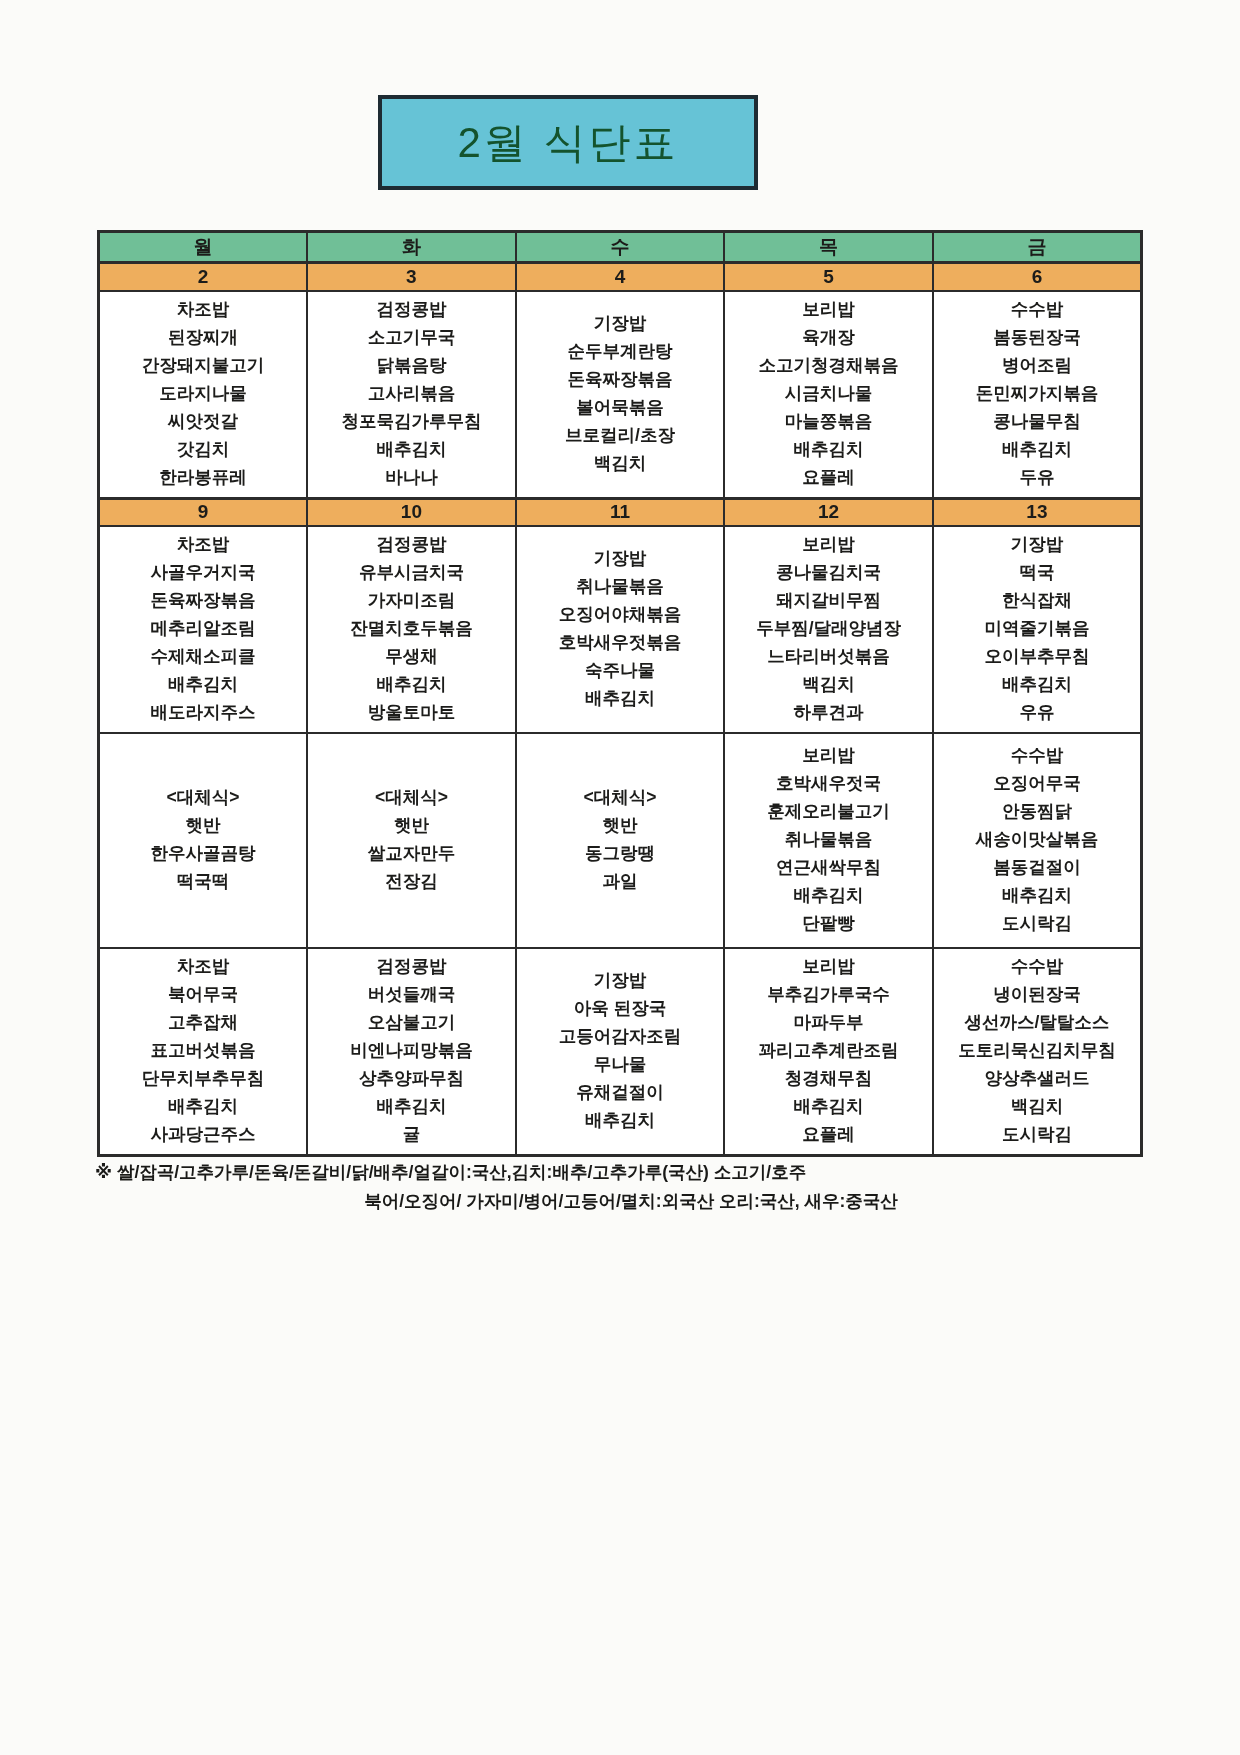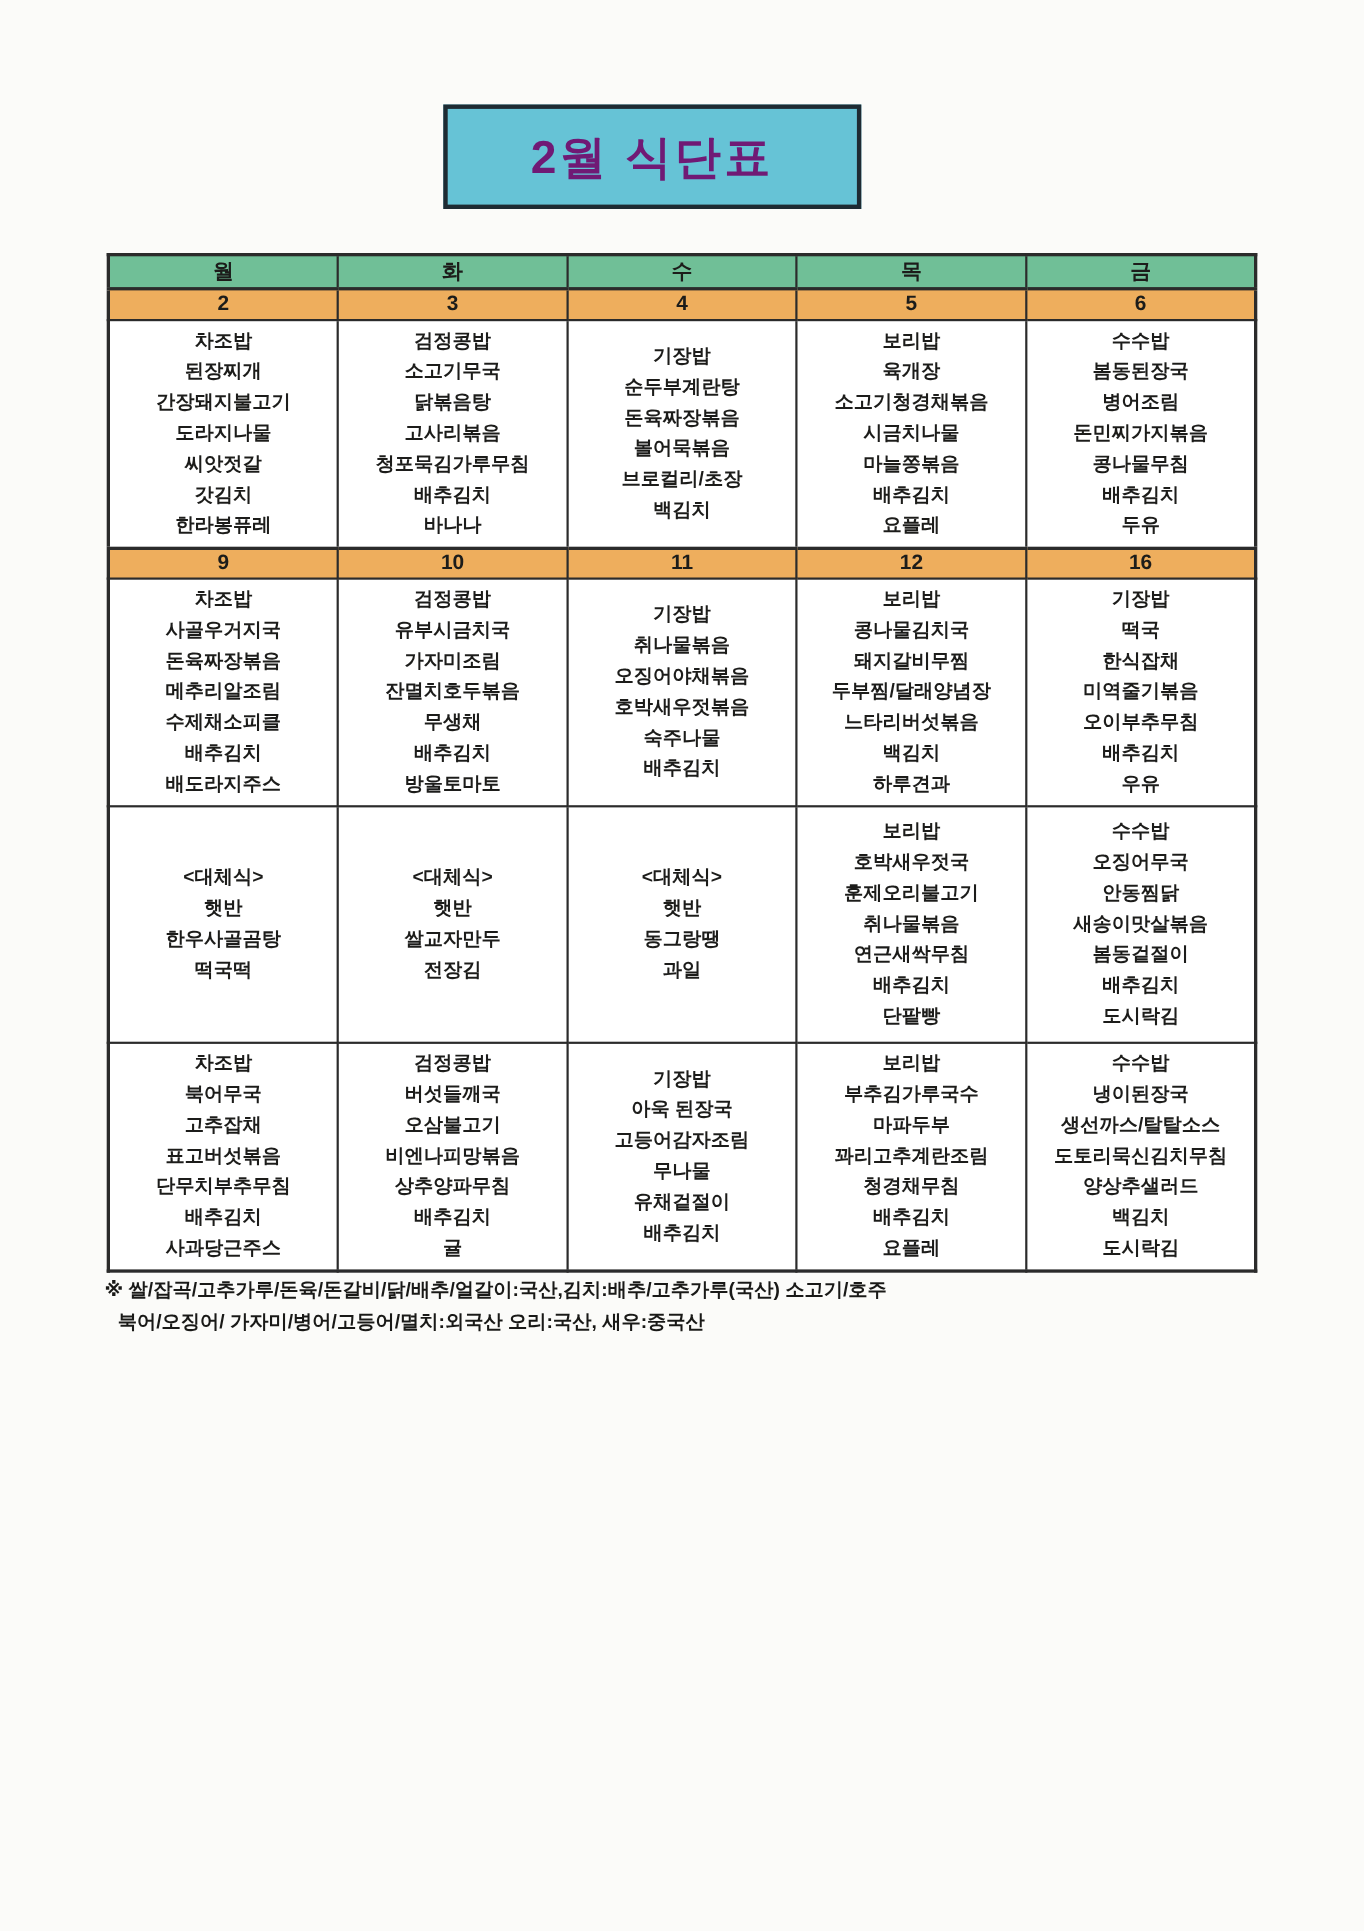--- a/index.html
+++ b/index.html
@@ -14,26 +14,26 @@
   *{box-sizing:border-box;}
   html,body{margin:0;padding:0;}
   body{
     width:1240px;height:1755px;
     background:var(--page-bg);
     color:var(--text);
     font-family:"Liberation Sans","DejaVu Sans",sans-serif;
   }
   .page{position:relative;width:1240px;height:1755px;overflow:hidden;}
   .title-box{
-    position:absolute;left:403px;top:95px;width:380px;height:95px;
+    position:absolute;left:378px;top:95px;width:380px;height:95px;
     background:var(--title-bg);
     border:4px solid var(--title-border);
     display:flex;align-items:center;justify-content:center;
-    font-size:42px;font-weight:700;letter-spacing:3px;
-    color:#701a75;
+    font-size:42px;font-weight:400;letter-spacing:3px;
+    color:#14532d;
   }
   table.menu-table{
     position:absolute;left:97px;top:230px;width:1046px;
     border-collapse:collapse;table-layout:fixed;
     border:3px solid var(--border);
     background:#fff;
   }
   table.menu-table th{
     background:var(--header-bg);
     height:31px;
@@ -54,21 +54,21 @@
     padding:3px 2px 6px;
     font-size:17.5px;font-weight:600;
     background:#fff;
   }
   .menu-line{line-height:28px;white-space:nowrap;}
   .footer{
     position:absolute;left:95px;top:1158px;width:1060px;
     font-size:17.5px;font-weight:700;color:#191917;
   }
   .footer-line{line-height:29px;}
-  .footer-line.cont{padding-left:12px;}
+  .footer-line.cont{padding-left:12px;text-align:center;}
 </style>
 </head>
 <body>
 
 <div class="page">
 
   <div class="title-box">
     <span>2월 식단표</span>
   </div>
 
@@ -134,21 +134,21 @@
             <div class="menu-line">콩나물무침</div>
             <div class="menu-line">배추김치</div>
             <div class="menu-line">두유</div>
           </td>
         </tr>
         <tr>
           <td class="date-cell">9</td>
           <td class="date-cell">10</td>
           <td class="date-cell">11</td>
           <td class="date-cell">12</td>
-          <td class="date-cell">16</td>
+          <td class="date-cell">13</td>
         </tr>
         <tr>
           <td class="menu-cell" style="height: 203px;">
             <div class="menu-line">차조밥</div>
             <div class="menu-line">사골우거지국</div>
             <div class="menu-line">돈육짜장볶음</div>
             <div class="menu-line">메추리알조림</div>
             <div class="menu-line">수제채소피클</div>
             <div class="menu-line">배추김치</div>
             <div class="menu-line">배도라지주스</div>

